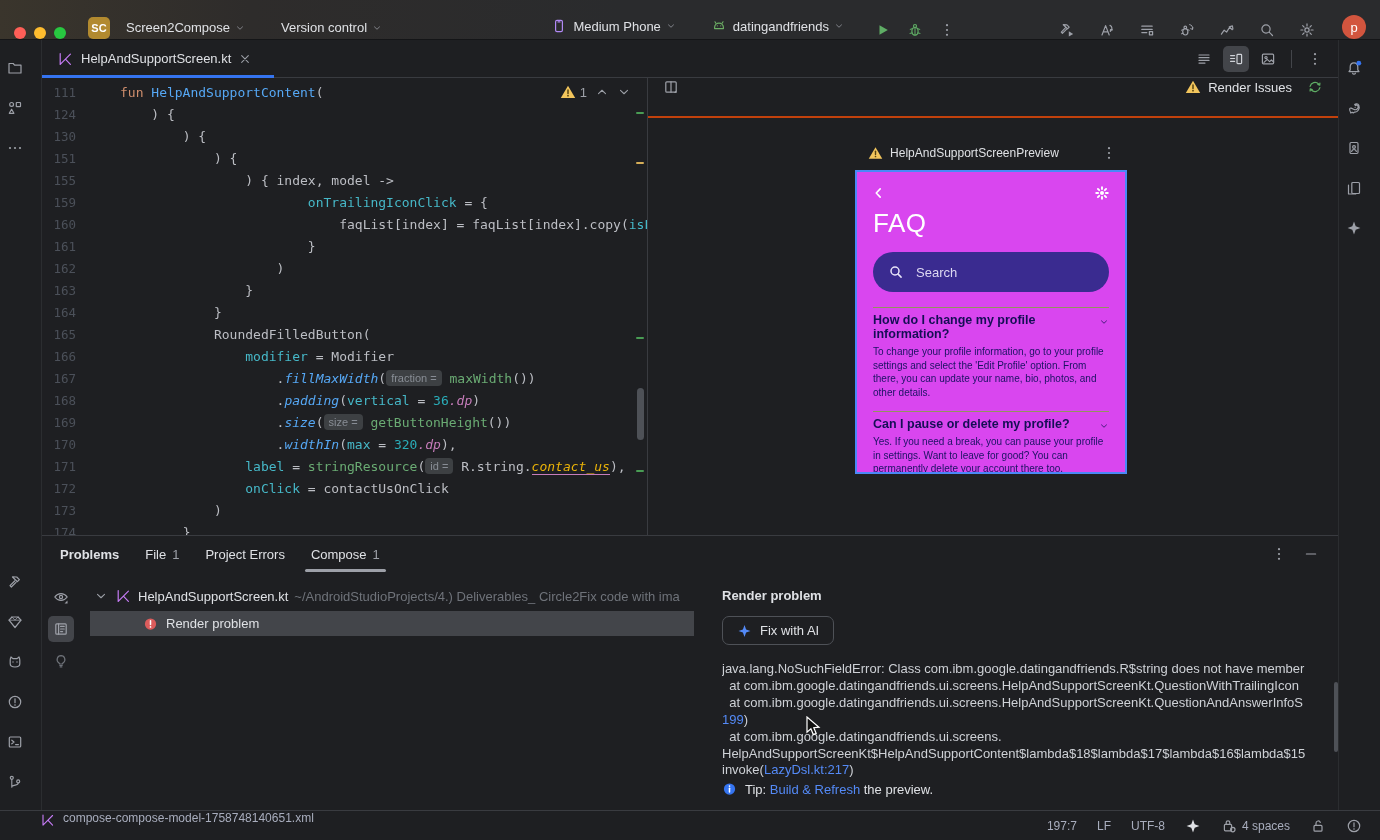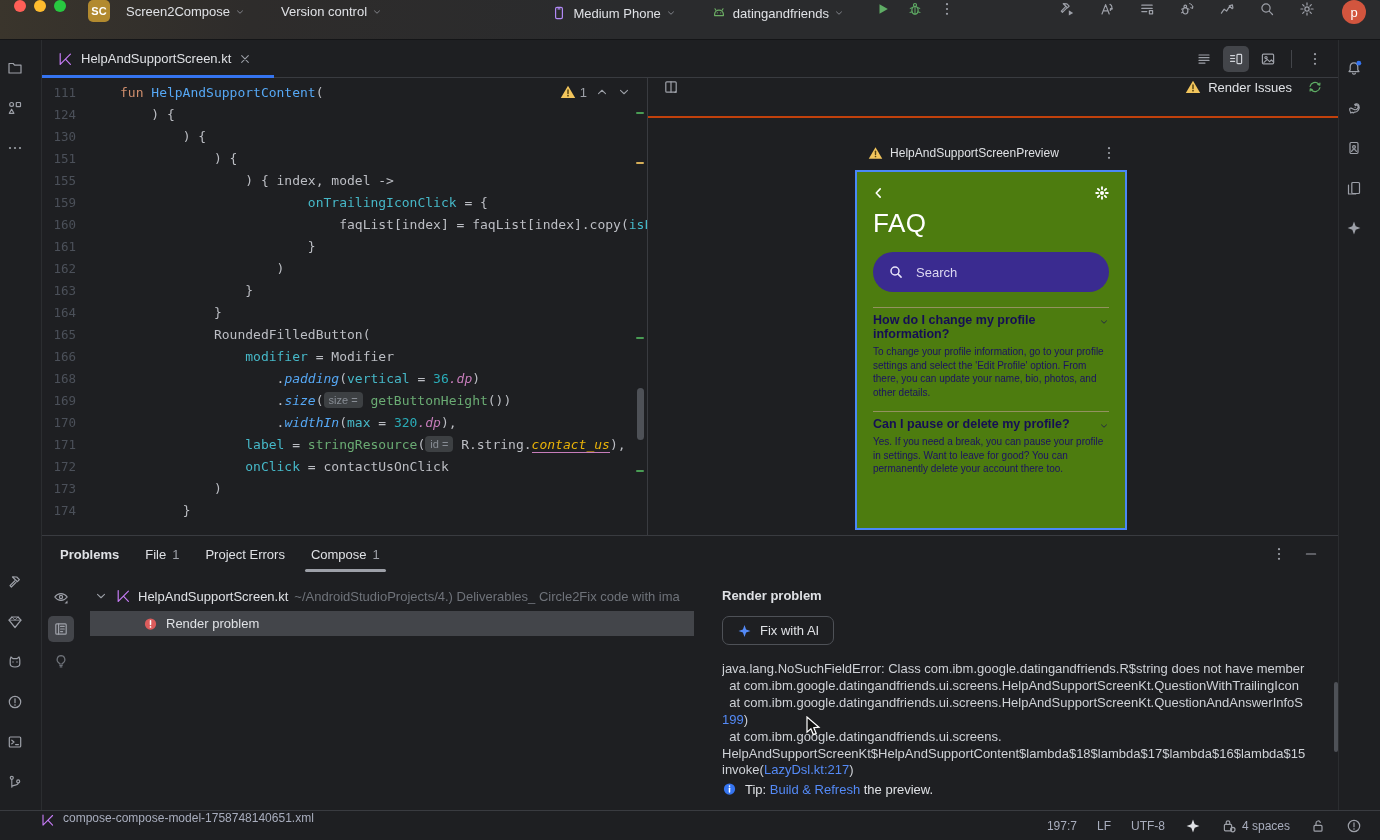--- a/index.html
+++ b/index.html
@@ -3,21 +3,21 @@
 <meta charset="utf-8">
 <style>
   *{box-sizing:border-box;margin:0;padding:0}
   html,body{background:#000}
   #app{width:1380px;height:840px;background:#1e1f22;position:relative;overflow:hidden;
        font-family:"Liberation Sans",sans-serif;font-size:13px;color:#dfe1e5;cursor:default}
   .icon{display:inline-flex;align-items:center;justify-content:center;width:18px;height:18px;color:#9da0a8;flex:none}
   .icon svg{display:block}
 
   
-  .titlebar{height:40px;display:flex;align-items:flex-start;padding:0 14px;gap:6px;
+  .titlebar{height:40px;display:flex;align-items:flex-end;padding:0 14px;gap:6px;
     background:linear-gradient(90deg,#3a352c 0%,#2e2c2b 18%,#2a2b2d 45%,#2a2b2d 100%);
     border-bottom:1px solid #141517}
   .traffic{display:flex;gap:8px;margin-right:16px}
   .tl{width:12px;height:12px;border-radius:50%}
   .tl.r{background:#ff5f57}.tl.y{background:#febc2e}.tl.g{background:#28c840}
   .sc-badge{width:22px;height:22px;border-radius:5px;background:#b28a2f;color:#fff;font-weight:bold;
     font-size:11px;display:flex;align-items:center;justify-content:center;margin-right:4px}
   .tb-item{display:flex;align-items:center;gap:5px;padding:4px 6px;border-radius:6px;white-space:nowrap}
   .chev{width:10px;height:10px;color:#9da0a8}
   .spacer{flex:1}
@@ -65,22 +65,22 @@
   .stripe .mark{position:absolute;right:3px;width:8px;height:2px;border-radius:1px}
   .stripe .thumb{position:absolute;right:3px;top:310px;width:7px;height:52px;background:#4e5157;border-radius:4px}
 
   
   .preview{flex:1;position:relative;min-width:0}
   .pv-toolbar{height:40px;display:flex;align-items:flex-start;gap:8px;padding:0 14px;border-bottom:2px solid #c2410c}
   .pv-issues{margin-left:auto;display:flex;align-items:center;gap:7px}
   .pv-label{position:absolute;top:66px;left:0;width:100%;display:flex;justify-content:center;
             align-items:center;gap:7px;font-size:12px}
   .pv-label .kebab{margin-left:34px}
-  .device{position:absolute;left:207px;top:92px;width:272px;height:360px;border:2px solid #4a88f7;
-          background:#4d7c0f;overflow:hidden;color:#fff}
+  .device{position:absolute;left:207px;top:92px;width:272px;height:304px;border:2px solid #4a88f7;
+          background:#d946ef;overflow:hidden;color:#fff}
   .dv-top{display:flex;justify-content:space-between;align-items:center;padding:12px 14px 0}
   .dv-top .icon{color:#fff}
   .dv-title{font-size:26px;padding:6px 16px 0;letter-spacing:.5px}
   .dv-search{margin:13px 16px 0;height:40px;border-radius:21px;background:#3a2b90;display:flex;
              align-items:center;gap:12px;padding:0 15px;color:#ddd8f2;font-size:13px}
   .dv-search .icon{color:#e8e4f8;width:16px;height:16px}
   .dv-list{margin:15px 16px 0}
   .faq-item{border-top:1.5px solid #93925f;padding:5px 0 12px;position:relative}
   .faq-q{font-size:12.5px;font-weight:bold;color:#150e55;padding-right:14px}
   .faq-a{font-size:10px;color:#1b1263;line-height:13.5px;margin-top:4px}
@@ -367,20 +367,21 @@
               <div class="code-line"><span class="ln">151</span><span class="lc">            <span class="tk-d">) {</span></span></div>
               <div class="code-line"><span class="ln">155</span><span class="lc">                <span class="tk-d">) { index, model -&gt;</span></span></div>
               <div class="code-line"><span class="ln">159</span><span class="lc">                        <span class="tk-n">onTrailingIconClick</span><span class="tk-d"> = {</span></span></div>
               <div class="code-line"><span class="ln">160</span><span class="lc">                            <span class="tk-d">faqList[index] = faqList[index].copy(</span><span class="tk-n">isE</span></span></div>
               <div class="code-line"><span class="ln">161</span><span class="lc">                        <span class="tk-d">}</span></span></div>
               <div class="code-line"><span class="ln">162</span><span class="lc">                    <span class="tk-d">)</span></span></div>
               <div class="code-line"><span class="ln">163</span><span class="lc">                <span class="tk-d">}</span></span></div>
               <div class="code-line"><span class="ln">164</span><span class="lc">            <span class="tk-d">}</span></span></div>
               <div class="code-line"><span class="ln">165</span><span class="lc">            <span class="tk-d">RoundedFilledButton(</span></span></div>
               <div class="code-line"><span class="ln">166</span><span class="lc">                <span class="tk-n">modifier</span><span class="tk-d"> = Modifier</span></span></div>
+              <div class="code-line"><span class="ln">167</span><span class="lc">                    <span class="tk-d">.</span><span class="tk-e">fillMaxWidth</span><span class="tk-d">(</span><span class="tk-i">fraction =</span><span class="tk-d"> </span><span class="tk-c">maxWidth</span><span class="tk-d">())</span></span></div>
               <div class="code-line"><span class="ln">168</span><span class="lc">                    <span class="tk-d">.</span><span class="tk-e">padding</span><span class="tk-d">(</span><span class="tk-n">vertical</span><span class="tk-d"> = </span><span class="tk-m">36</span><span class="tk-p">.dp</span><span class="tk-d">)</span></span></div>
               <div class="code-line"><span class="ln">169</span><span class="lc">                    <span class="tk-d">.</span><span class="tk-e">size</span><span class="tk-d">(</span><span class="tk-i">size =</span><span class="tk-d"> </span><span class="tk-c">getButtonHeight</span><span class="tk-d">())</span></span></div>
               <div class="code-line"><span class="ln">170</span><span class="lc">                    <span class="tk-d">.</span><span class="tk-e">widthIn</span><span class="tk-d">(</span><span class="tk-n">max</span><span class="tk-d"> = </span><span class="tk-m">320</span><span class="tk-p">.dp</span><span class="tk-d">),</span></span></div>
               <div class="code-line"><span class="ln">171</span><span class="lc">                <span class="tk-n">label</span><span class="tk-d"> = </span><span class="tk-c">stringResource</span><span class="tk-d">(</span><span class="tk-i">id =</span><span class="tk-d"> R.string.</span><span class="tk-pu">contact_us</span><span class="tk-d">),</span></span></div>
               <div class="code-line"><span class="ln">172</span><span class="lc">                <span class="tk-n">onClick</span><span class="tk-d"> = contactUsOnClick</span></span></div>
               <div class="code-line"><span class="ln">173</span><span class="lc">            <span class="tk-d">)</span></span></div>
               <div class="code-line"><span class="ln">174</span><span class="lc">        <span class="tk-d">}</span></span></div>
             </div>
           <div class="inspect">
             <span class="icon">

